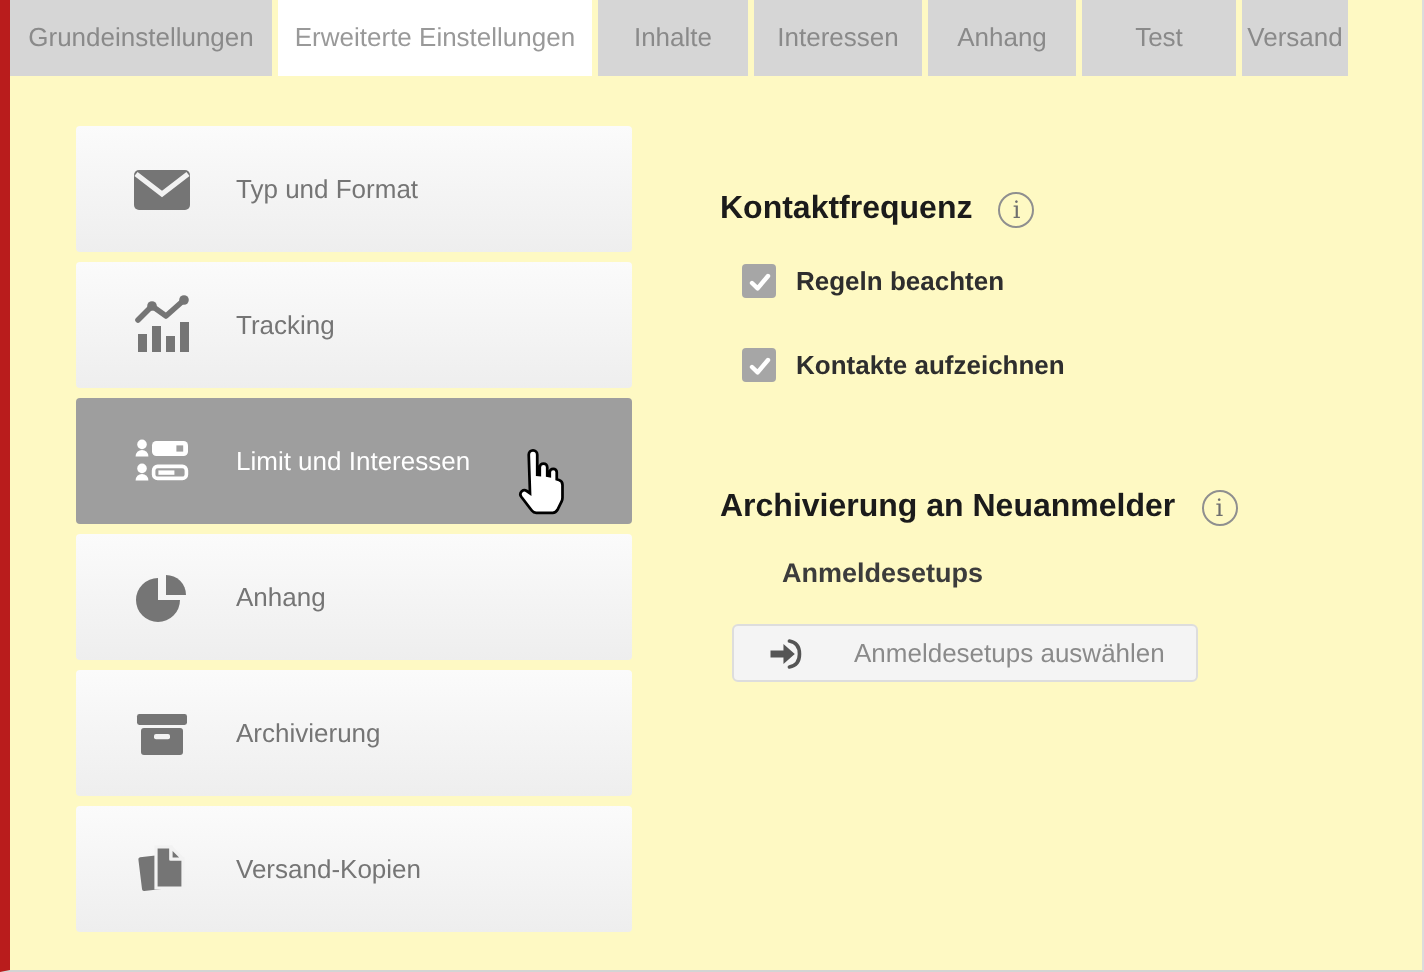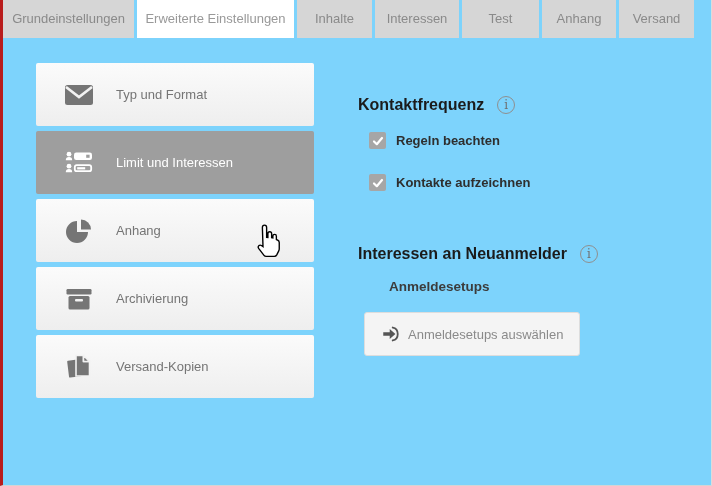--- a/index.html
+++ b/index.html
@@ -1,35 +1,35 @@
 <!DOCTYPE html>
 <html><head>
 <meta charset="utf-8">
 <style>
   html,body { margin:0; padding:0; background:#fff; }
   body { width:712px; height:486px; font-family:"Liberation Sans", sans-serif; position:relative; overflow:hidden; }
 
   .page {
     position:absolute; left:0; top:0; width:712px; height:486px;
     box-sizing:border-box;
-    border-left:3px solid #b91c1c; border-right:1px solid #dcdcdc; border-bottom:1px solid #d4d4d4;
-    background:#7dd3fc;
+    border-left:5px solid #b91c1c; border-right:1px solid #dcdcdc; border-bottom:1px solid #d4d4d4;
+    background:#fef9c3;
   }
 
   
   .tabs { position:absolute; left:0; top:0; display:flex; }
   .tab {
     height:38px; line-height:38px; text-align:center;
     background:#d6d6d6; color:#8a8a8a; font-size:13px;
     margin-right:3px; cursor:pointer; box-sizing:border-box;
     white-space:nowrap; overflow:hidden;
   }
   .tab.active { background:#ffffff; color:#999999; }
   .tab-0{width:131px}.tab-1{width:157px}.tab-2{width:75px}.tab-3{width:84px}
-  .tab-4{width:74px}.tab-5{width:77px}.tab-6{width:75px}
+  .tab-4{width:74px}.tab-5{width:77px}.tab-6{width:53px}
 
   
   .sidebar { position:absolute; left:33px; top:63px; width:278px; }
   .side-item {
     height:63px; margin-bottom:5px; border-radius:2px;
     background:linear-gradient(#fbfbfb,#eeeeee);
     color:#757575; display:flex; align-items:center; cursor:pointer;
   }
   .side-item.selected { background:#9e9e9e; color:#ffffff; }
   .side-icon { width:32px; height:32px; margin-left:27px; flex:0 0 32px; display:flex; }
@@ -47,56 +47,70 @@
     font-size:12px; line-height:17px; text-align:center; box-sizing:border-box;
   }
   .check-row { position:absolute; left:366px; display:flex; align-items:center; gap:10px; }
   .checkbox {
     width:17px; height:17px; background:#a6a6a6; border-radius:2px;
     display:flex; align-items:center; justify-content:center; cursor:pointer;
   }
   .check-label { font-size:13px; font-weight:bold; color:#2e2e2e; white-space:nowrap; }
   .sub-heading { position:absolute; left:366px; font-size:13.5px; font-weight:bold; color:#3c3c3c;margin-left:20px; }
   .btn {
-    position:absolute; left:361px; height:44px; box-sizing:border-box;
+    position:absolute; left:361px; height:29px; box-sizing:border-box;
     background:#f4f4f4; border:1px solid #dddddd; border-radius:3px;
     color:#8a8a8a; font-size:13px; display:inline-flex; align-items:center;
-    gap:9px; padding:0 16px; cursor:pointer; font-family:inherit;
+    gap:26px; padding:0 16px; cursor:pointer; font-family:inherit;
   }
   .btn svg { width:18px; height:18px; color:#555; }
 
   .cursor { position:absolute; left:250px; top:224px; width:30px; height:38px; pointer-events:none; }
 </style>
 </head>
 <body>
 
 <div class="page">
 
   <div class="tabs">
     <div class="tab tab-0">Grundeinstellungen</div>
     <div class="tab tab-1 active">Erweiterte Einstellungen</div>
     <div class="tab tab-2">Inhalte</div>
     <div class="tab tab-3">Interessen</div>
+    <div class="tab tab-4">Anhang</div>
     <div class="tab tab-5">Test</div>
-    <div class="tab tab-4">Anhang</div>
     <div class="tab tab-6">Versand</div>
   </div>
 
   <div class="sidebar">
 
     <div class="side-item">
       <span class="side-icon">
         <svg viewBox="0 0 32 32">
             <rect x="2" y="6" width="28" height="20" rx="2.5" fill="currentColor"></rect>
             <path d="M3,8 L16,18 L29,8" stroke="#f2f2f2" stroke-width="2.6" fill="none"></path>
           </svg>
       </span>
       <span class="side-label">Typ und Format</span>
     </div>
 
+    <div class="side-item">
+      <span class="side-icon">
+        <svg viewBox="0 0 32 32">
+            <polyline points="4,13 11,6 18,11 27,3" stroke="currentColor" stroke-width="2.8" fill="none" stroke-linecap="round" stroke-linejoin="round"></polyline>
+            <circle cx="11" cy="6" r="2.4" fill="currentColor"></circle>
+            <circle cx="27" cy="3" r="2.4" fill="currentColor"></circle>
+            <rect x="4" y="20" width="4.5" height="9" fill="currentColor"></rect>
+            <rect x="11" y="16" width="4.5" height="13" fill="currentColor"></rect>
+            <rect x="18" y="21" width="4.5" height="8" fill="currentColor"></rect>
+            <rect x="25" y="14" width="4.5" height="15" fill="currentColor"></rect>
+          </svg>
+      </span>
+      <span class="side-label">Tracking</span>
+    </div>
 
     <div class="side-item selected">
       <span class="side-icon">
         <svg viewBox="0 0 32 32">
           <circle cx="6" cy="7.2" r="2.4" fill="currentColor"></circle>
             <path d="M2.8,13.2 a3.2,3.2 0 0 1 6.4,0 z" fill="currentColor"></path>
           <rect x="11" y="5.5" width="18" height="7.5" rx="2.2" fill="currentColor"></rect>
           <rect x="23.2" y="7.7" width="3.4" height="3.1" fill="#9e9e9e"></rect>
           <circle cx="6" cy="19.2" r="2.4" fill="currentColor"></circle>
             <path d="M2.8,25.2 a3.2,3.2 0 0 1 6.4,0 z" fill="currentColor"></path>
@@ -158,21 +172,21 @@
   <div class="check-row" style="top:174px;justify-content:center;">
     <span class="checkbox">
       <svg width="12" height="12" viewBox="0 0 12 12">
           <polyline points="2,6.5 4.8,9.2 10,3" fill="none" stroke="#ffffff" stroke-width="2.2" stroke-linecap="round" stroke-linejoin="round"></polyline>
         </svg>
     </span>
     <span class="check-label">Kontakte aufzeichnen</span>
   </div>
 
   <div class="heading" style="top:245px;">
-    <span>Interessen an Neuanmelder</span>
+    <span>Archivierung an Neuanmelder</span>
     <span class="info-icon">i</span>
   </div>
 
   <div class="sub-heading" style="top:279px;">Anmeldesetups</div>
 
   <button class="btn" style="top:312px;">
     <svg viewBox="0 0 20 20">
         <path d="M2.5,8 h7.2 V4.4 L16,10 l-6.3,5.6 V12 H2.5 Z" fill="currentColor"></path>
         <path d="M13,2.8 c3.6,0.6 5.6,3.2 5.6,7.2 s-2,6.6 -5.6,7.2" stroke="currentColor" stroke-width="2" fill="none" stroke-linecap="round"></path>
       </svg>

